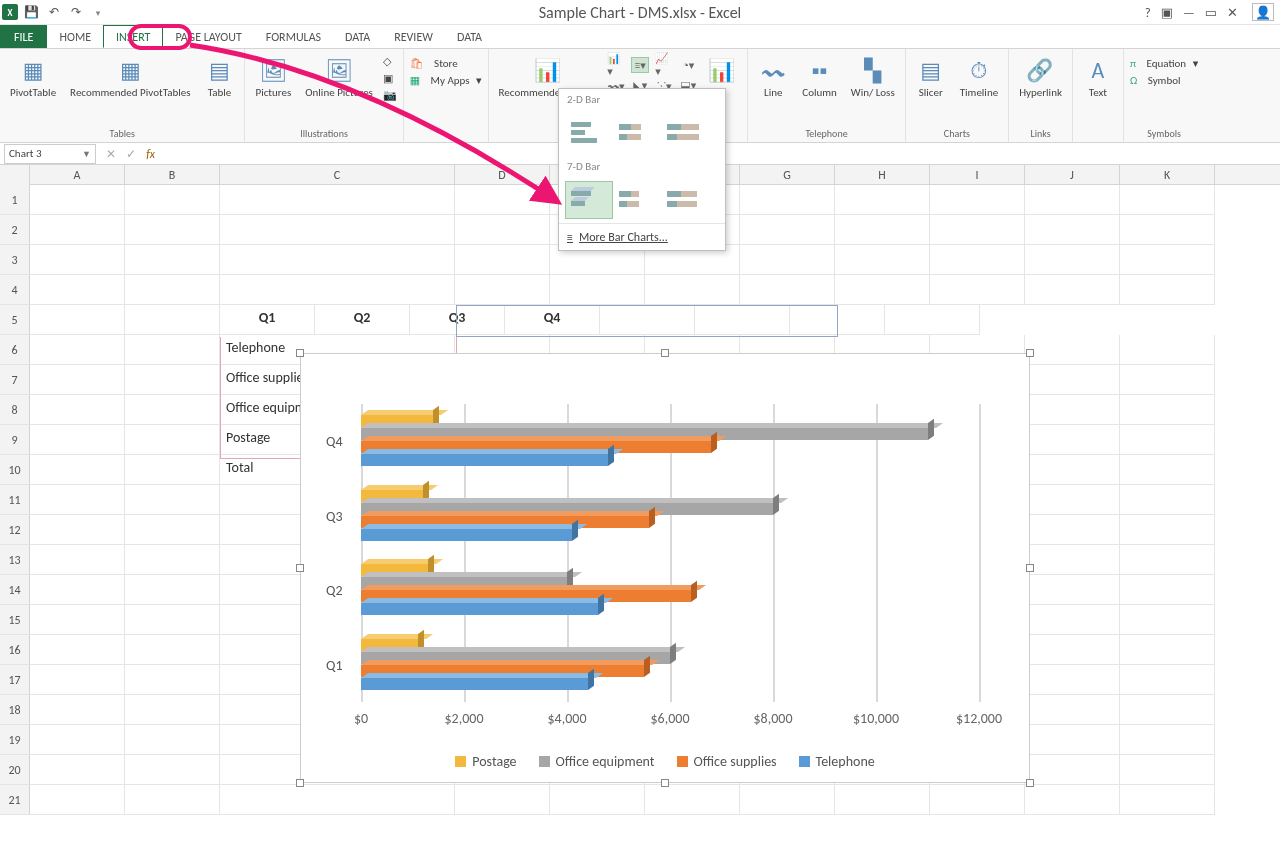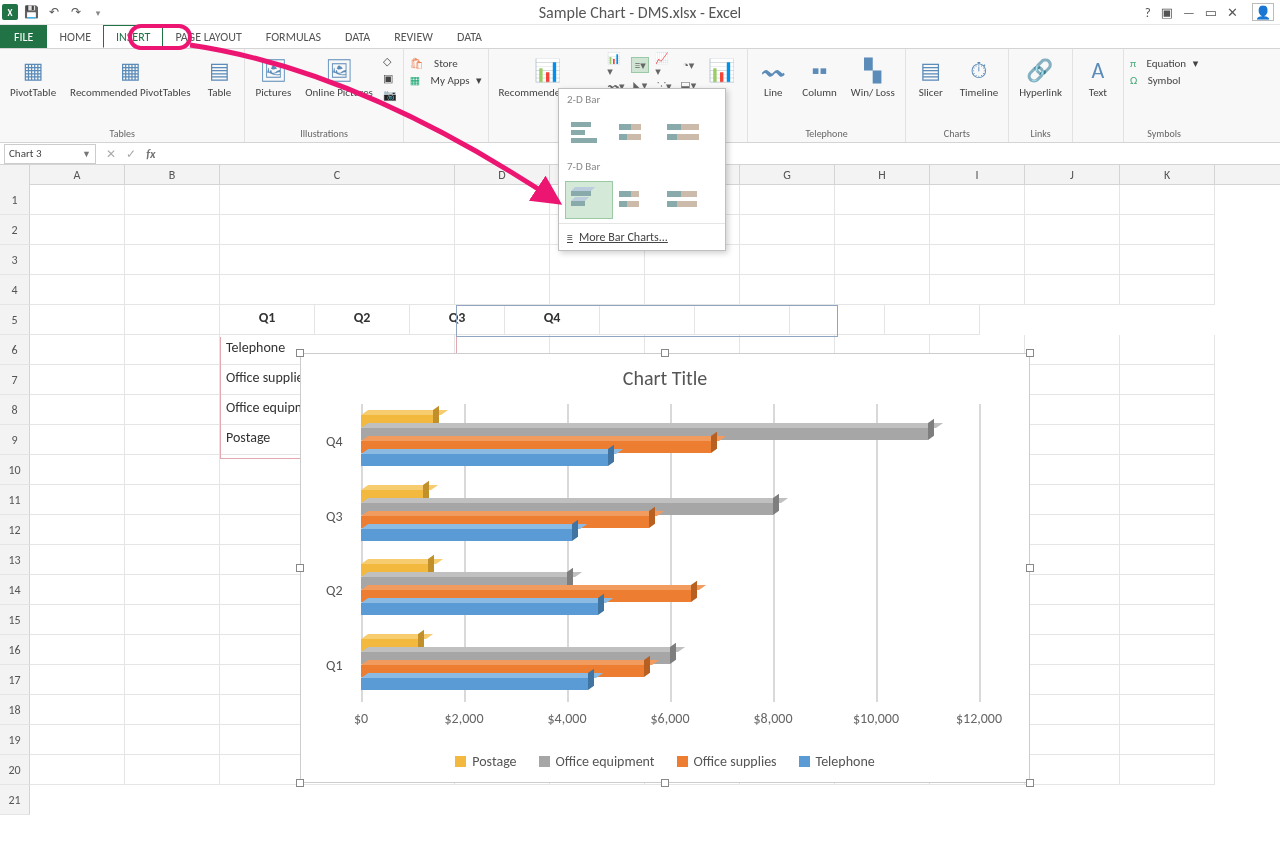--- a/index.html
+++ b/index.html
@@ -36,21 +36,21 @@
 .stack .row { display:flex; align-items:center; gap:4px; font-size:11px;}
 .chart-icons { display:flex; flex-direction:column; gap:4px; }
 .chart-icons .rw { display:flex; gap:6px;}
 .cicon { width:18px; height:16px; display:flex; align-items:center; justify-content:center; font-size:11px; color:#666;}
 
 
 .formulabar { height:22px; border-bottom:1px solid #d4d4d4; display:flex; align-items:center; background:#fff;}
 .namebox { width:92px; height:20px; border:1px solid #ccc; margin-left:4px; display:flex; align-items:center; padding:0 4px; font-size:11px; position:relative;}
 .namebox .dd { margin-left:auto; color:#777; font-size:9px;}
 .fx-btns { display:flex; gap:10px; padding:0 10px; color:#aaa;}
-.fx { font-style:italic; color:#737373;font-weight:bold;}
+.fx { font-style:italic; color:#a16207;}
 
 
 .grid-area { position:relative; height:700px; overflow:hidden;}
 .colheads { display:flex; position:absolute; top:0; left:0; right:0; height:20px; background:#f3f3f3; border-bottom:1px solid #d4d4d4;}
 .corner { width:30px; height:20px; border-right:1px solid #d4d4d4; background:#f3f3f3;}
 .colhead { flex:0 0 95px; text-align:center; font-size:12px; color:#555; border-right:1px solid #d4d4d4; line-height:20px;}
 .rowheads { position:absolute; top:20px; left:0; width:30px;}
 .rowhead { height:30px; border-right:1px solid #d4d4d4; border-bottom:1px solid #e5e5e5; text-align:center; font-size:12px; color:#555; line-height:30px; background:#f3f3f3;}
 .cells { position:absolute; top:20px; left:30px; right:0;}
 .cellrow { display:flex; height:30px;}
@@ -501,20 +501,33 @@
         <div class="cell"></div>
         <div class="cell"></div>
         <div class="cell"></div>
         <div class="cell"></div>
         <div class="cell"></div>
         <div class="cell"></div>
       </div>
       <div class="cellrow">
         <div class="cell"></div>
         <div class="cell"></div>
+        <div class="cell wideC">Total</div>
+        <div class="cell"></div>
+        <div class="cell"></div>
+        <div class="cell"></div>
+        <div class="cell"></div>
+        <div class="cell"></div>
+        <div class="cell"></div>
+        <div class="cell"></div>
+        <div class="cell"></div>
+      </div>
+      <div class="cellrow">
+        <div class="cell"></div>
+        <div class="cell"></div>
         <div class="cell wideC"></div>
         <div class="cell"></div>
         <div class="cell"></div>
         <div class="cell"></div>
         <div class="cell"></div>
         <div class="cell"></div>
         <div class="cell"></div>
         <div class="cell"></div>
         <div class="cell"></div>
       </div>
@@ -655,21 +668,20 @@
 
   <div class="chart-box">
     <div class="handle h-tl"></div>
       <div class="handle h-t"></div>
       <div class="handle h-tr"></div>
     <div class="handle h-l"></div>
       <div class="handle h-r"></div>
     <div class="handle h-bl"></div>
       <div class="handle h-b"></div>
       <div class="handle h-br"></div>
-    <div class="chart-title">Chart Title</div>
     <div class="plot" id="plot">
         <div class="grid-v" style="left: 0px;"></div>
         <div class="xlabel" style="left: 0px;">$0</div>
         <div class="grid-v" style="left: 103px;"></div>
         <div class="xlabel" style="left: 103px;">$2,000</div>
         <div class="grid-v" style="left: 206px;"></div>
         <div class="xlabel" style="left: 206px;">$4,000</div>
         <div class="grid-v" style="left: 309px;"></div>
         <div class="xlabel" style="left: 309px;">$6,000</div>
         <div class="grid-v" style="left: 412px;"></div>

